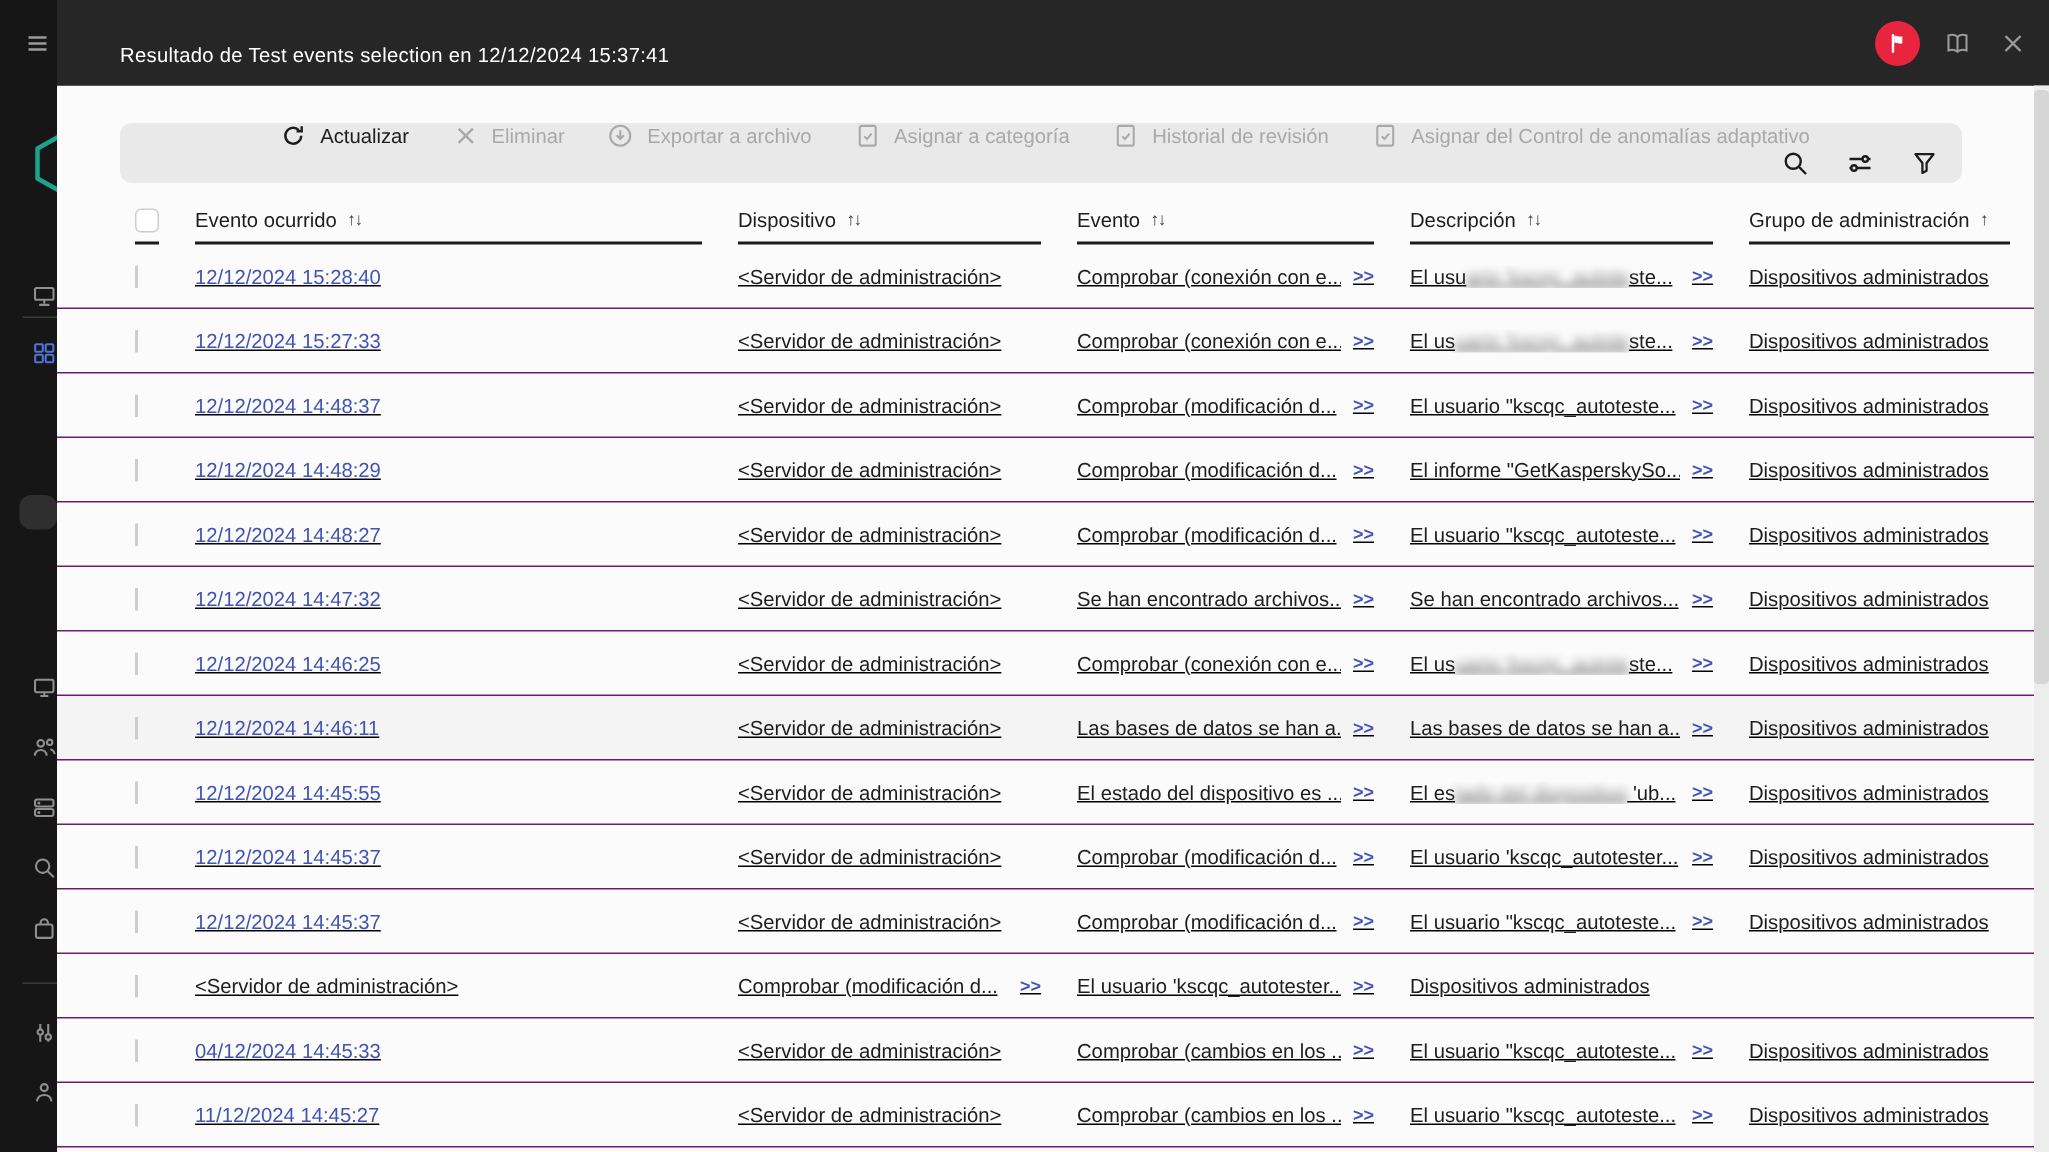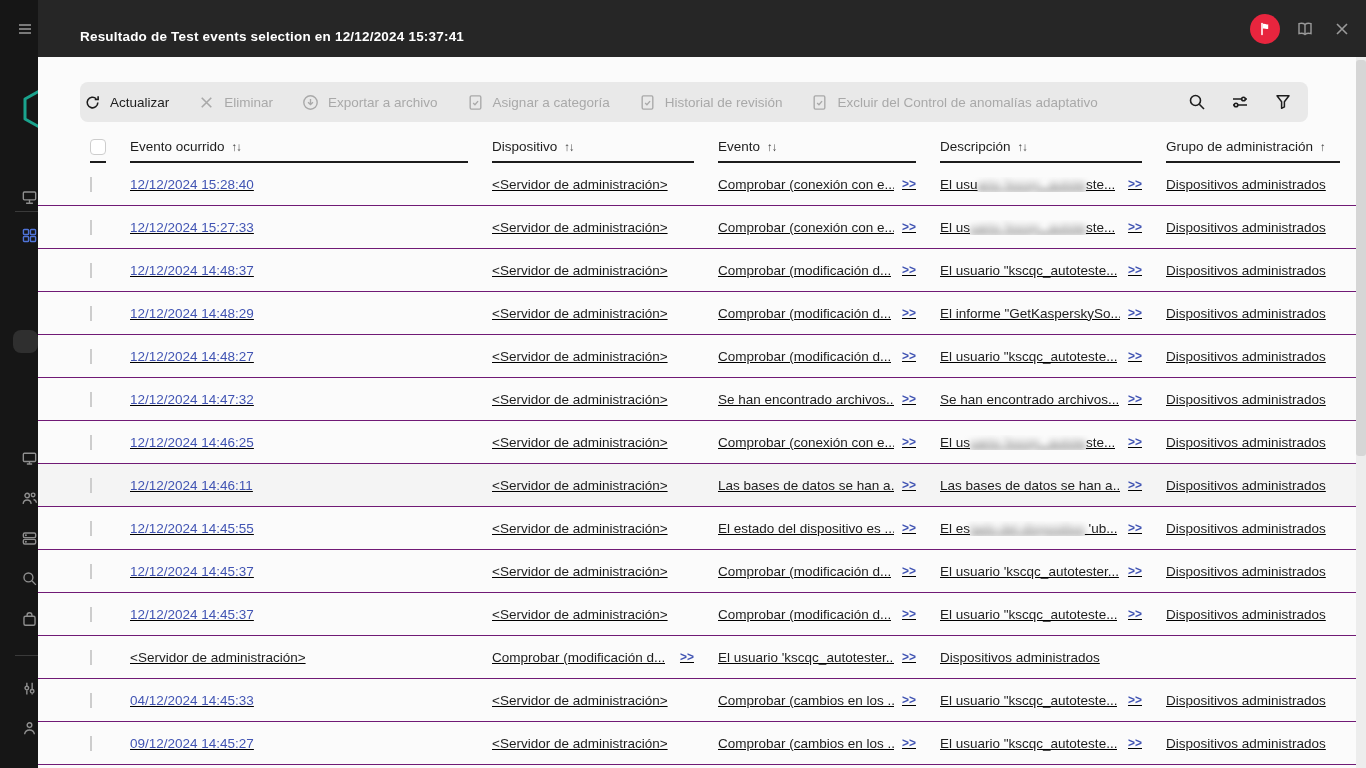--- a/index.html
+++ b/index.html
@@ -16,32 +16,32 @@
   .left-strip { position:absolute; left:0; top:0; width:38px; height:768px; background:#161616; z-index:1; }
   .hamburger { position:absolute; left:17px; top:21px; width:16px; height:16px; color:#9a9a9a; cursor:pointer; }
   .side-icon { position:absolute; left:21px; width:17px; height:17px; color:#8f8f8f; cursor:pointer; }
   .side-icon svg { width:100%; height:100%; display:block; }
   .side-divider { position:absolute; left:15px; width:23px; height:1px; background:#3a3a3a; }
   .side-pill { position:absolute; left:13px; top:330px; width:25px; height:23px; background:#2f2f2f; border-radius:8px; }
   .logo-hex { position:absolute; left:22px; top:86px; }
 
   
   .topbar { position:absolute; left:38px; top:0; width:1328px; height:57px; background:#262626; z-index:3; display:flex; align-items:center; }
-  .win-title { margin-left:42px; color:#ffffff; font-size:13.5px; font-weight:700; letter-spacing:.2px;margin-top:16px; }
+  .win-title { margin-left:42px; color:#ffffff; font-size:13.5px; font-weight:400; letter-spacing:.2px;margin-top:16px; }
   .topbar-right { position:absolute; right:12px; top:0; height:57px; display:flex; align-items:center; gap:13px; }
   .flag-badge { width:30px; height:30px; border-radius:50%; display:flex; align-items:center; justify-content:center; cursor:pointer; }
   .top-icon { width:24px; height:24px; display:flex; align-items:center; justify-content:center; color:#9a9a9a; cursor:pointer; }
   .top-icon svg { width:18px; height:18px; }
 
   
   .panel { position:absolute; left:38px; top:57px; width:1328px; height:711px; background:#fbfbfb; z-index:2; }
 
   
   .toolbar { margin:25px 58px 0 42px; height:40px; background:#e9e9e9; border-radius:8px;
-             display:flex; align-items:center; padding:0 16px 0 4px; }
+             display:flex; align-items:center; padding:0 16px 0 22px;flex-direction:column; }
   .tb-left { display:flex; align-items:center; gap:29px; }
   .tb-btn { display:flex; align-items:center; gap:9px; font-size:13.5px; color:#1d1d1d; cursor:pointer; white-space:nowrap; }
   .tb-btn svg { width:17px; height:17px; flex:none; }
   .tb-btn.disabled { color:#a9a9a9; cursor:default; }
   .tb-right { margin-left:auto; display:flex; align-items:center; gap:24px; color:#1d1d1d; }
   .tb-icon { width:19px; height:19px; display:flex; align-items:center; justify-content:center; cursor:pointer; }
   .tb-icon svg { width:18px; height:18px; }
 
   
   .grid { display:grid; grid-template-columns:16px 338px 202px 198px 202px 1fr; column-gap:24px;
@@ -206,21 +206,21 @@
               <rect x="3" y="1.8" width="10" height="12.4" rx="1.2"></rect>
               <path d="M5.8 8.4l1.7 1.7 2.9-3.4"></path>
             </svg>
           <span>Historial de revisión</span>
         </div>
         <div class="tb-btn disabled">
           <svg viewBox="0 0 16 16" fill="none" stroke="currentColor" stroke-width="1.3">
               <rect x="3" y="1.8" width="10" height="12.4" rx="1.2"></rect>
               <path d="M5.8 8.4l1.7 1.7 2.9-3.4"></path>
             </svg>
-          <span>Excluir del Control de anomalías adaptativo</span>
+          <span>Asignar del Control de anomalías adaptativo</span>
         </div>
       </div>
       <div class="tb-right">
         <div class="tb-icon">
           <svg viewBox="0 0 18 18" fill="none" stroke="currentColor" stroke-width="1.6">
               <circle cx="7.5" cy="7.5" r="5"></circle>
               <path d="M11.3 11.3L16 16"></path>
             </svg>
         </div>
         <div class="tb-icon">
@@ -454,21 +454,21 @@
     </span>
     <span class="cell flexcell">
       <span class="txt"><span>El usuario "kscqc_autoteste...</span><span></span></span>
       <a class="more">&gt;&gt;</a>
     </span>
     <span class="cell">Dispositivos administrados</span>
   </div>
 
   <div class="row grid">
     <span class="cell"><span class="checkbox"></span></span>
-    <span class="cell time"><a>09/12/2024 14:45:27</a></span>
+    <span class="cell time"><a>11/12/2024 14:45:27</a></span>
     <span class="cell">&lt;Servidor de administración&gt;</span>
     <span class="cell flexcell">
       <span class="txt">Comprobar (cambios en los ...</span>
       <a class="more">&gt;&gt;</a>
     </span>
     <span class="cell flexcell">
       <span class="txt"><span>El usuario "kscqc_autoteste...</span><span></span></span>
       <a class="more">&gt;&gt;</a>
     </span>
     <span class="cell">Dispositivos administrados</span>

